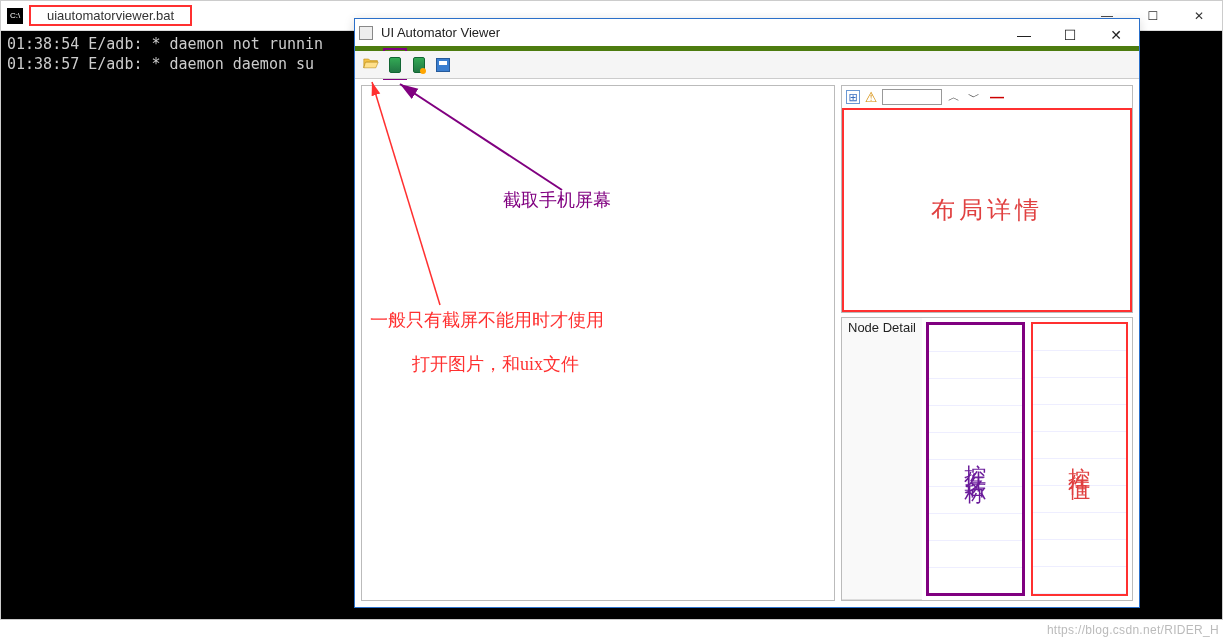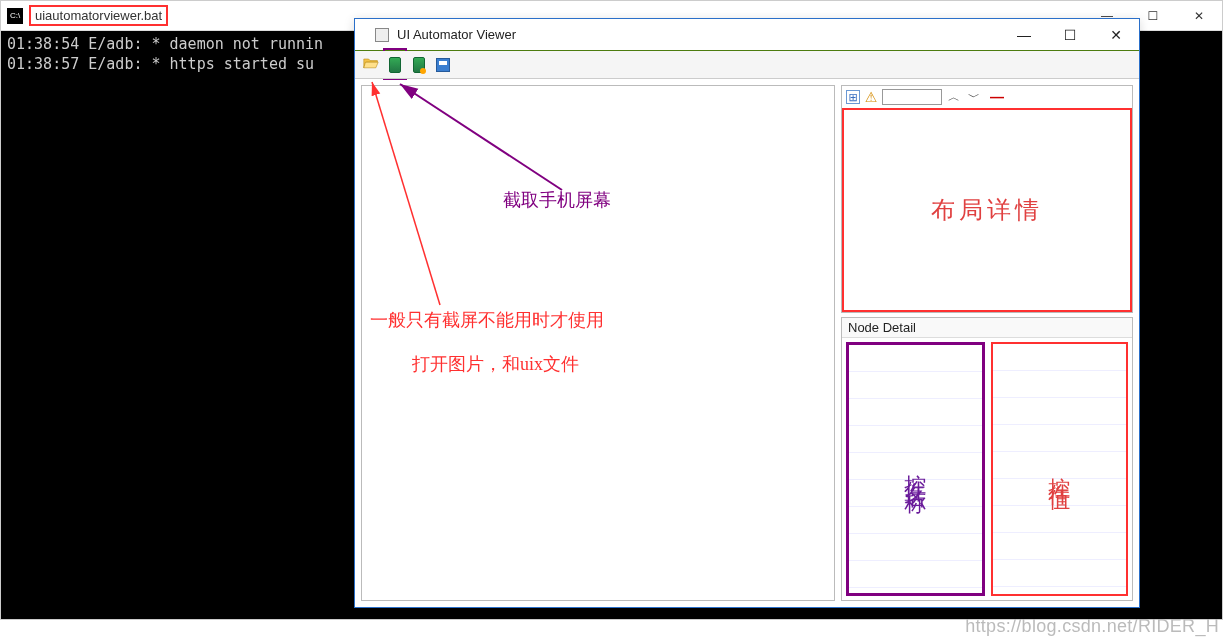--- a/index.html
+++ b/index.html
@@ -35,21 +35,21 @@
     background: #000;
     color: #fff;
     font-size: 8px;
     display: flex;
     align-items: center;
     justify-content: center;
     margin-right: 6px;
   }
   .cmd-title-highlight {
     border: 2px solid #ff3030;
-    padding: 1px 4px;
+    padding: 1px 16px;
     color: #333;
     font-size: 13px;
   }
   .cmd-winbtns {
     position: absolute;
     right: 0; top: 0;
     display: flex;
     height: 30px;
   }
   .cmd-winbtns div {
@@ -80,23 +80,23 @@
     border: 1px solid #2a6fc9;
     display: flex;
     flex-direction: column;
     box-shadow: 0 2px 10px rgba(0,0,0,0.15);
   }
   .uav-titlebar {
     height: 32px;
     background: #fff;
     display: flex;
     align-items: center;
-    padding: 0 20px;
-    position: relative;
-    border-bottom: 1px solid #4d7c0f;
+    padding: 0 4px;
+    position: relative;
+    border-bottom: 5px solid #4d7c0f;
   }
   .uav-appicon {
     width: 14px; height: 14px;
     border: 1px solid #888;
     background: #eee;
     margin-right: 8px;
   }
   .uav-title { font-size: 13px; color: #222; }
   .uav-winbtns {
     position: absolute; right: 0; top: 0;
@@ -240,21 +240,21 @@
     font-size: 24px;
     font-family: "SimSun", serif;
     letter-spacing: 4px;
   }
 
   .node-detail-panel {
     flex: 1;
     border: 1px solid #bbb;
     background: #fff;
     display: flex;
-    flex-direction: column;
+    flex-direction: row;
   }
   .node-detail-title {
     padding: 2px 6px;
     font-size: 13px;
     color: #222;
     border-bottom: 1px solid #ddd;
     background:#f9f9f9;
   }
   .node-columns {
     flex: 1;
@@ -293,42 +293,42 @@
     pointer-events: none;
     z-index: 45;
   }
   .anno.red   { color: #ff3030; font-size: 18px; }
   .anno.purple{ color: #800080; font-size: 18px; }
 
   .watermark {
     position: absolute;
     right: 4px;
     bottom: 2px;
-    font-size: 18px;
+    font-size: 12px;
     color: #bbb;
     font-family: Arial, sans-serif;
     letter-spacing: 0.3px;
     margin-top: 41px;
   }
 </style>
 </head>
 <body>
 
 <div class="cmd-window">
   <div class="cmd-titlebar">
     <div class="cmd-icon">C:\</div>
     <span class="cmd-title-highlight">uiautomatorviewer.bat</span>
     <div class="cmd-winbtns">
       <div>—</div>
       <div>☐</div>
       <div>✕</div>
     </div>
   </div>
   <div class="cmd-body"><span>01:38:54 E/adb: * daemon not runnin</span>
-<span>01:38:57 E/adb: * https started su</span></div>
+<span>01:38:57 E/adb: * daemon daemon su</span></div>
 </div>
 
 <div class="uav-window">
   <div class="uav-titlebar">
     <div class="uav-appicon"></div>
     <span class="uav-title">UI Automator Viewer</span>
     <div class="uav-winbtns">
       <div>—</div>
       <div>☐</div>
       <div>✕</div>

